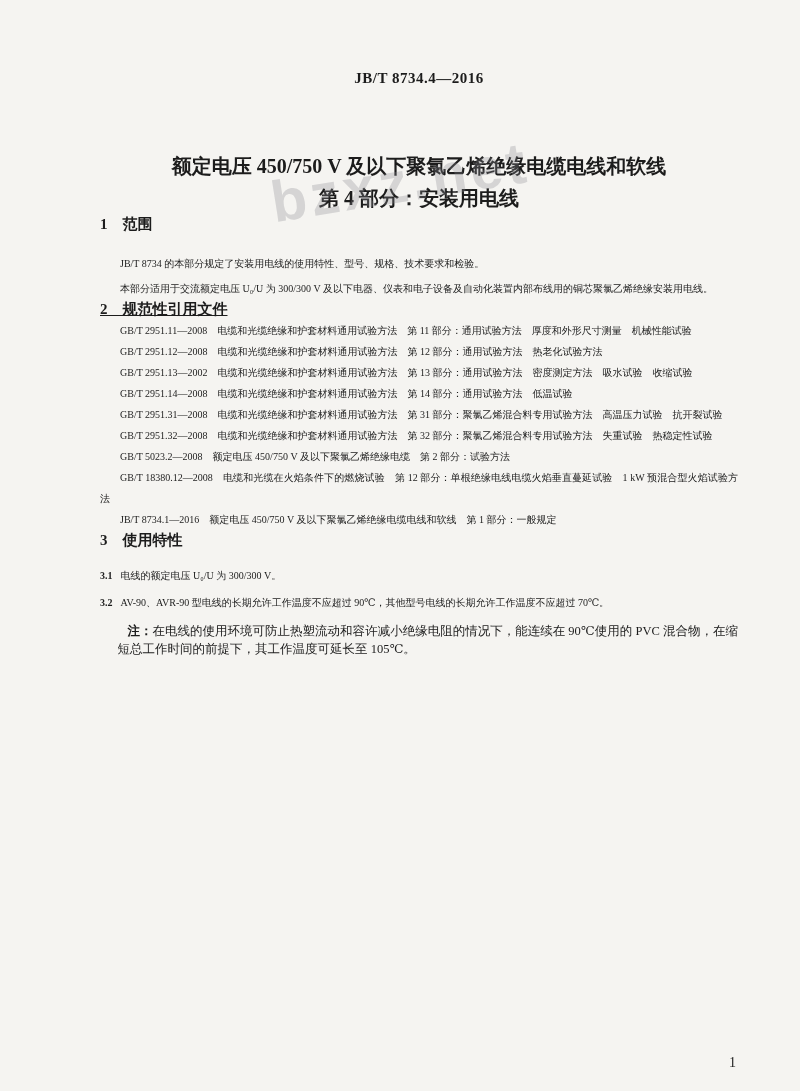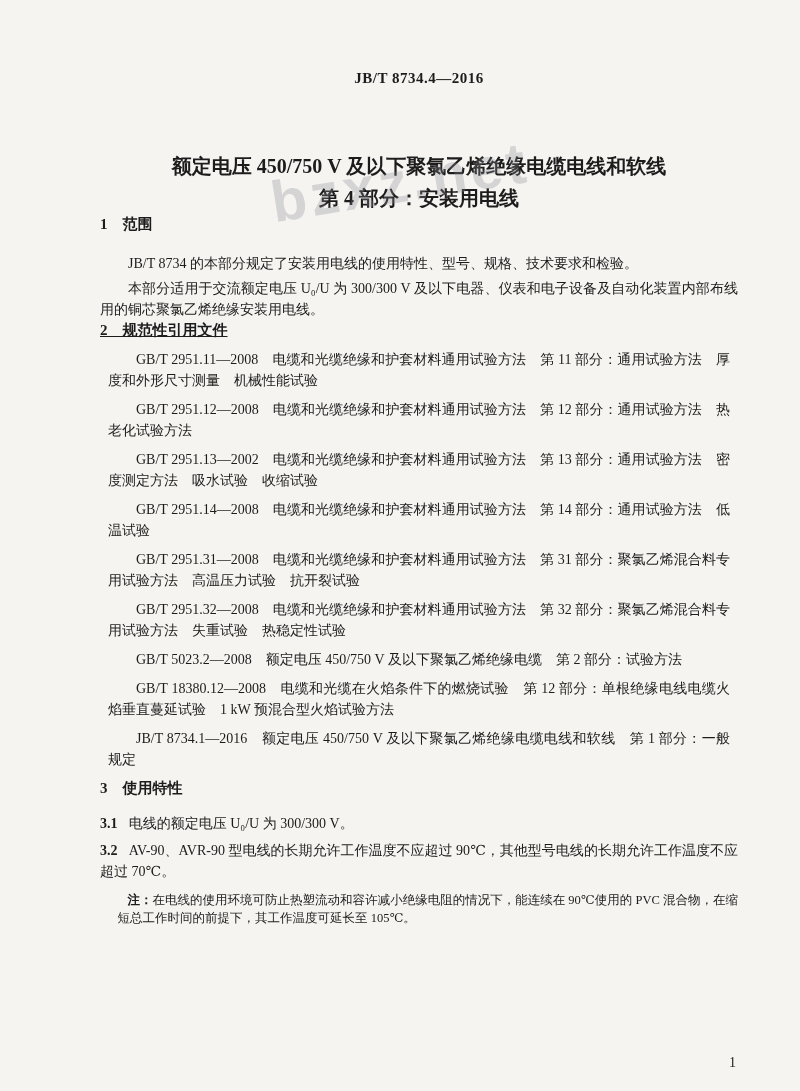--- a/index.html
+++ b/index.html
@@ -50,30 +50,30 @@
   h2.sec {
     font-size: 15px;
     font-weight: bold;
     line-height: 21px;
     margin: 0;
   }
   .sec-scope   { margin-top: 46px; }
   .sec-refs    { margin-top: 32px; text-decoration: underline; }
   .sec-usage   { margin-top: 30px; }
   p {
-    font-size: 14px;
+    font-size: 10px;
     line-height: 21px;
     margin: 0;
     text-align: justify;
   }
   p.body-p { text-indent: 2em; }
   .p-first { margin-top: 18px; }
   .p-next  { margin-top: 4px; }
   .refs-intro { margin-top: 14px; }
-  p.ref-item { text-indent: 2em; margin: 8px; }
+  p.ref-item { text-indent: 2em; margin: 0; }
   p.clause { margin-top: 6px; }
   p.clause-first { margin-top: 14px; }
   .clause-num { font-weight: bold; margin-right: 0.8em; }
   p.note {
     margin-top: 9px;
     font-size: 12.5px;
     line-height: 18px;
     padding-left: 1.4em;
     text-indent: 0.8em;
   }

